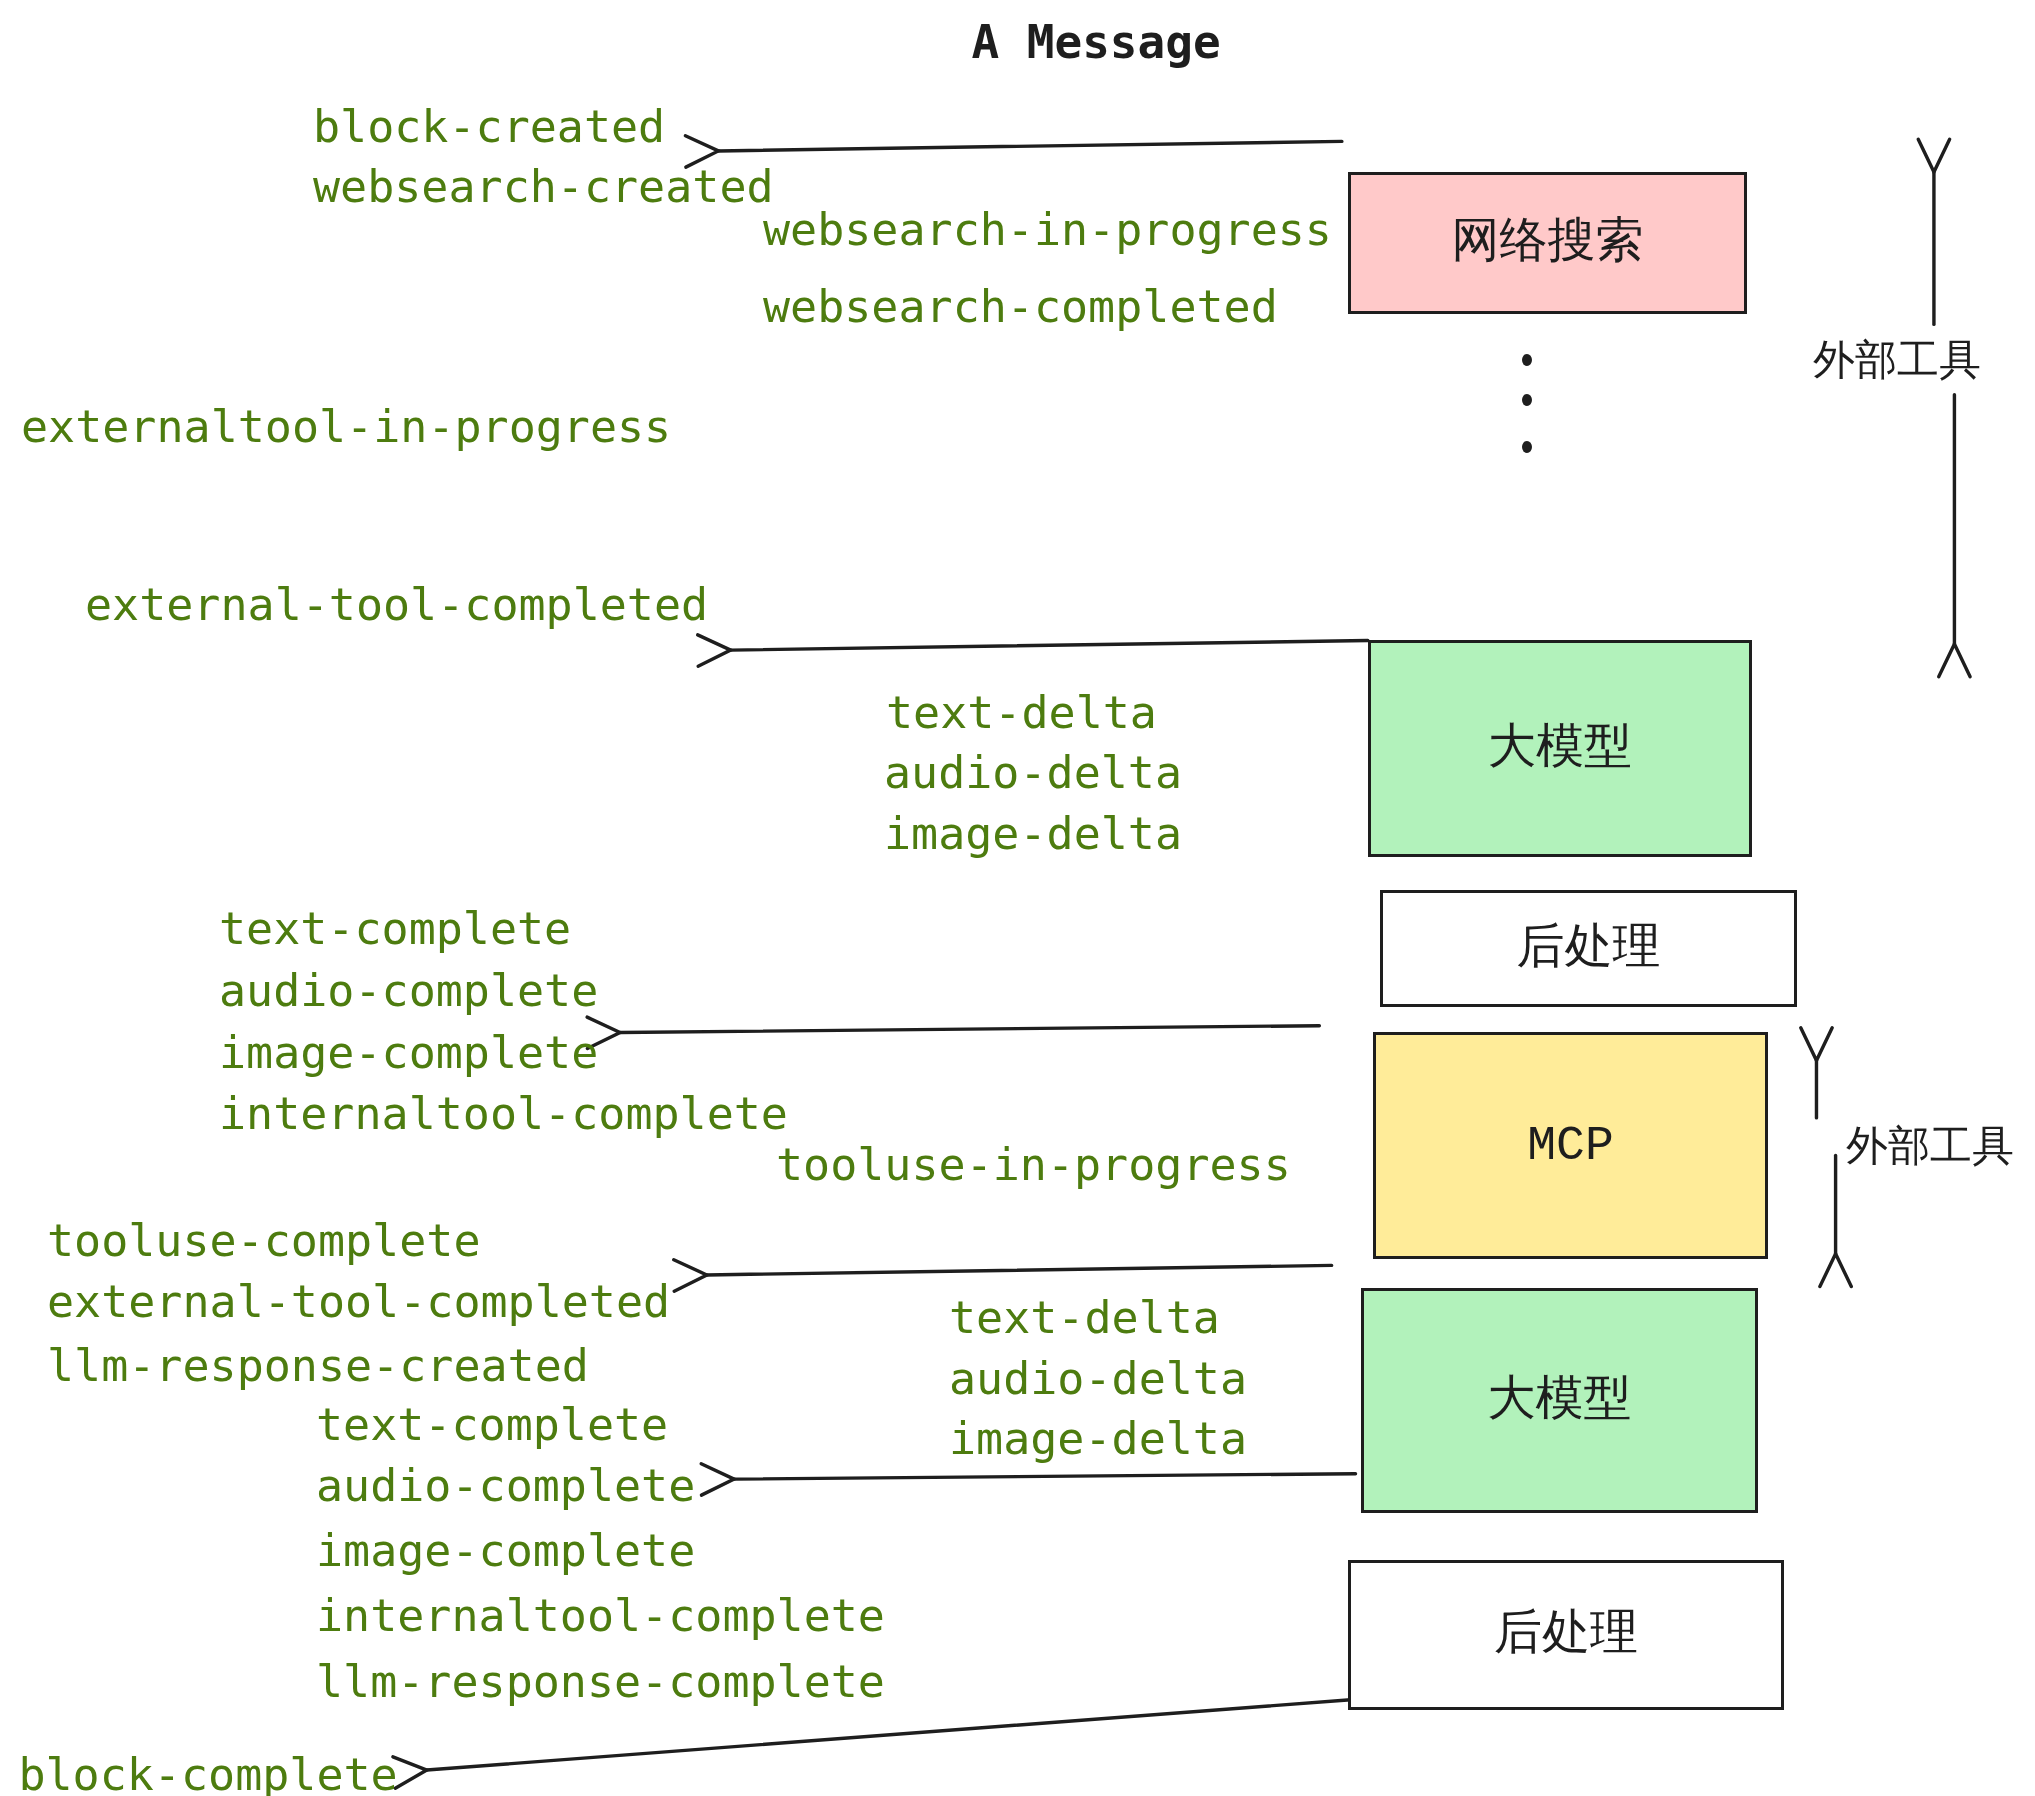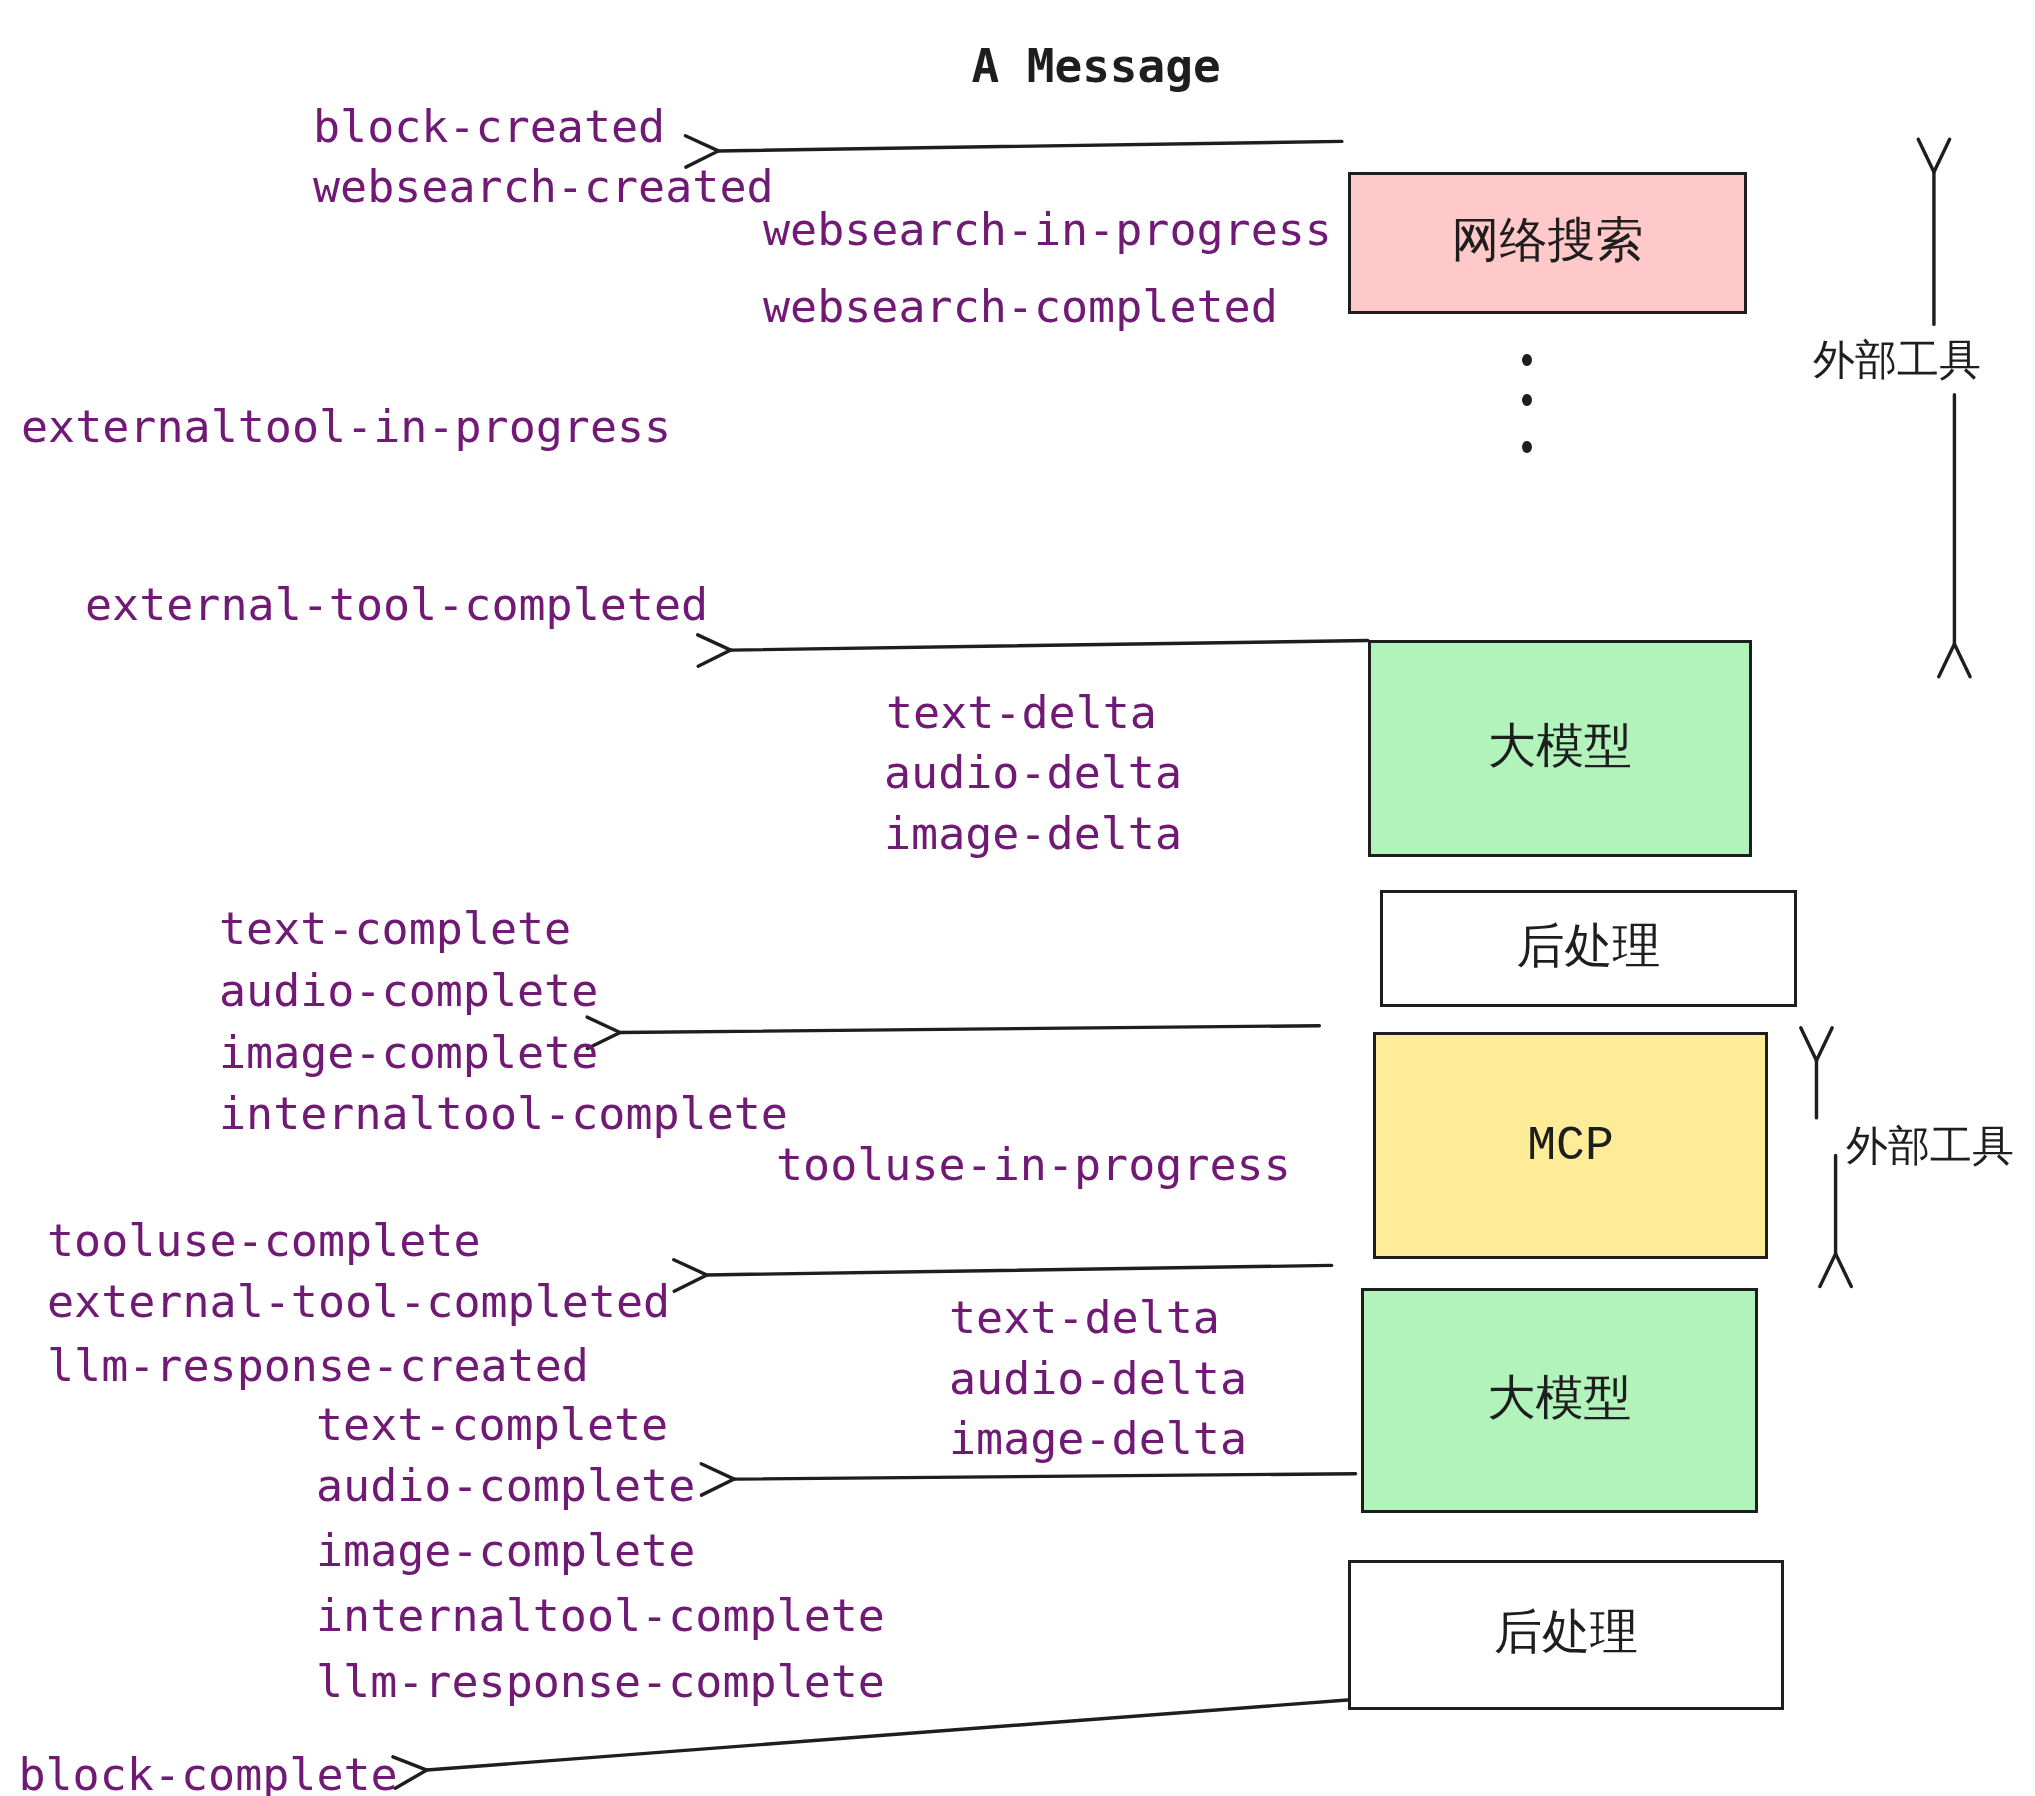--- a/index.html
+++ b/index.html
@@ -11,29 +11,28 @@
     color:#1e1e1e;
     overflow:hidden;
   }
   .title{
     position:absolute;
     transform:translate(-50%,-50%);
     font-size:46px;
     font-weight:bold;
     white-space:nowrap;
     color:#1e1e1e;
-    margin-top:24px;
   }
   .ev{
     position:absolute;
     transform:translateY(-50%);
     font-size:45px;
     line-height:1;
     white-space:nowrap;
-    color:#701a75;
+    color:#4d7c0f;
   }
   .box{
     position:absolute;
     border:3.4px solid #1e1e1e;
     box-sizing:border-box;
     display:flex;
     align-items:center;
     justify-content:center;
   }
   .box-label{

